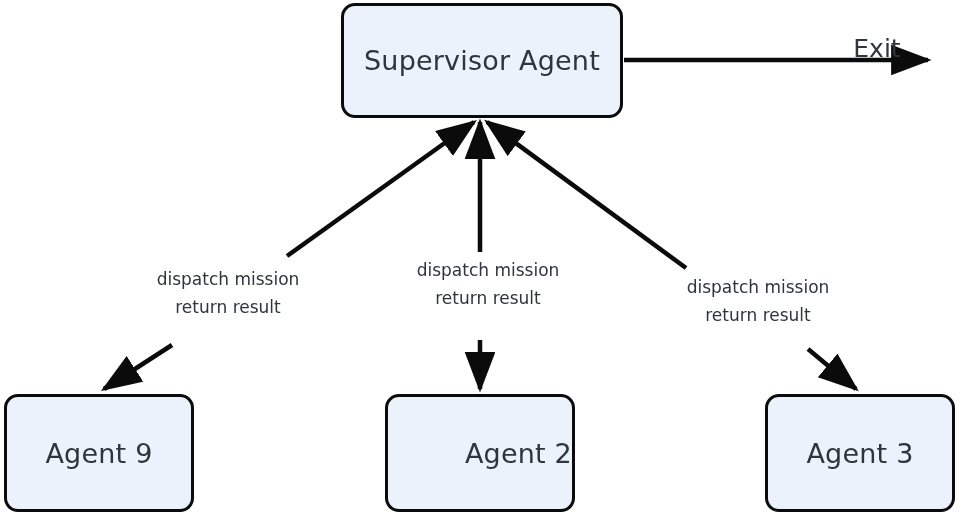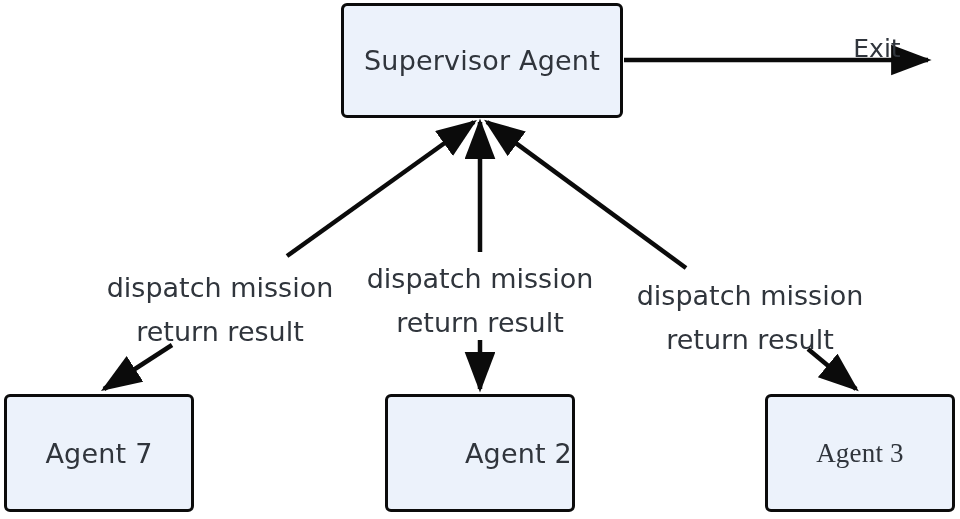--- a/index.html
+++ b/index.html
@@ -24,54 +24,55 @@
     left: 0;
     top: 0;
     width: 960px;
     height: 519px;
   }
   .node-box {
     position: absolute;
     box-sizing: border-box;
     background: #ecf2fb;
     border: 3.5px solid #0b0b0b;
-    border-radius: 6px;
+    border-radius: 14px;
     display: flex;
     align-items: center;
     justify-content: center;
   }
   .node-label {
     font-size: 27px;
     color: #30353c;
     font-weight: 400;
     letter-spacing: 0.2px;
     white-space: nowrap;
   }
   .edge-label {
     position: absolute;
     text-align: center;
-    font-size: 27px;
+    font-size: 17px;
     line-height: 1.62;
     color: #30353c;
     white-space: nowrap;
     transform: translateX(-50%);
+    margin-left: 8px;
   }
   .edge-label span { display: block; }
   .exit-label {
     position: absolute;
     font-size: 25px;
     color: #30353c;
     white-space: nowrap;
     transform: translateX(-50%);
     margin-top: 30px;
   }
   #sup-box  { left: 341px; top: 3px;   width: 282px; height: 115px; }
   #a1-box   { left: 4px;   top: 394px; width: 190px; height: 118px; }
   #a2-box   { left: 385px; top: 394px; width: 190px; height: 118px; justify-content: flex-end; }
-  #a3-box   { left: 765px; top: 394px; width: 190px; height: 118px; font-family: Liberation Serif, serif; }
+  #a3-box   { left: 765px; top: 394px; width: 190px; height: 118px; }
   #label-1  { left: 220px; top: 266px; }
   #label-2  { left: 480px; top: 257px; }
   #label-3  { left: 750px; top: 274px; }
   #exit-lbl { left: 877px; top: 4px; }
 </style>
 </head>
 <body>
 
 <div id="diagram-root">
 
@@ -91,21 +92,21 @@
     <line x1="172" y1="345" x2="104" y2="389" stroke="#0b0b0b" stroke-width="4.5" marker-end="url(#arrowhead)"></line>
     <line x1="480" y1="340" x2="480" y2="389" stroke="#0b0b0b" stroke-width="4.5" marker-end="url(#arrowhead)"></line>
     <line x1="808" y1="349" x2="856" y2="389" stroke="#0b0b0b" stroke-width="4.5" marker-end="url(#arrowhead)"></line>
   </svg>
 
   <div class="node-box" id="sup-box">
     <div class="node-label">Supervisor Agent</div>
   </div>
 
   <div class="node-box" id="a1-box">
-    <div class="node-label">Agent 7</div>
+    <div class="node-label">Agent 9</div>
   </div>
 
   <div class="node-box" id="a2-box">
     <div class="node-label">Agent 2</div>
   </div>
 
   <div class="node-box" id="a3-box">
     <div class="node-label">Agent 3</div>
   </div>
 

